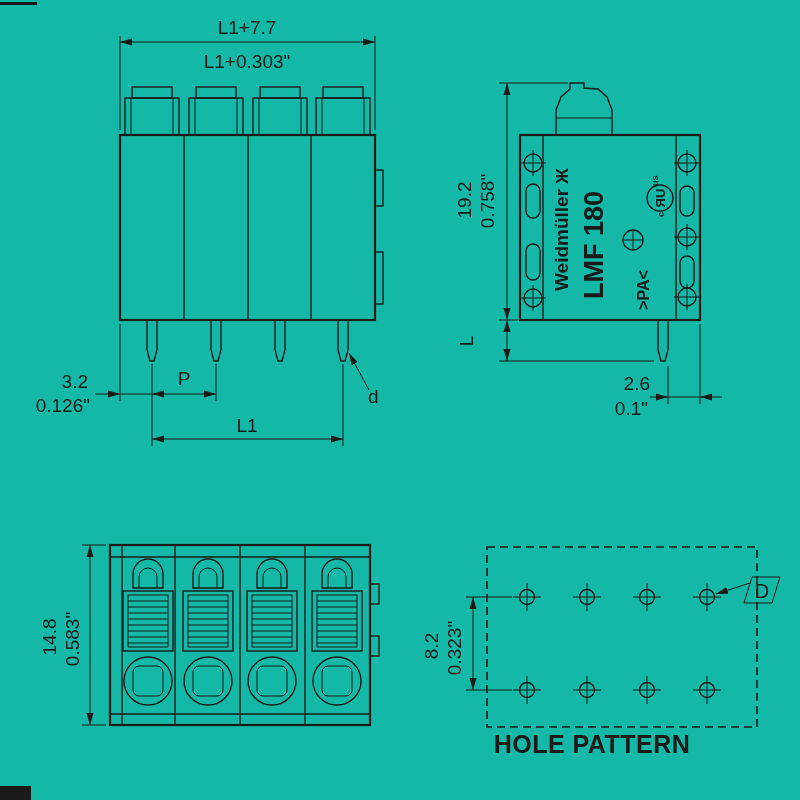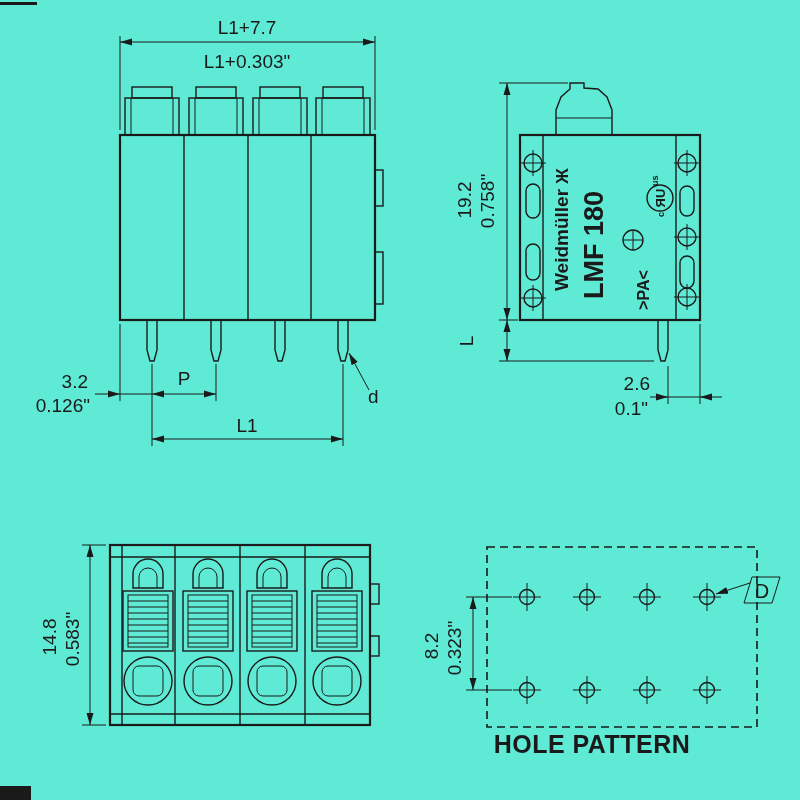--- a/index.html
+++ b/index.html
@@ -1,16 +1,16 @@
 <!DOCTYPE html>
 <html><head>
 <meta charset="utf-8">
 <style>
   html,body{margin:0;padding:0;background:#ffffff;}
-  .sheet{width:800px;height:800px;position:relative;background:#5eead4;overflow:hidden;}
+  .sheet{width:800px;height:800px;position:relative;background:#14b8a6;overflow:hidden;}
   svg{display:block;}
   svg text{font-family:"Liberation Sans",sans-serif;fill:#1a1a1a;}
   .outline{fill:none;stroke:#1a1a1a;stroke-width:2.2;stroke-linejoin:miter;}
   .detail{fill:none;stroke:#1a1a1a;stroke-width:1.4;}
   .thin{fill:none;stroke:#1a1a1a;stroke-width:1;}
   .ext{fill:none;stroke:#1a1a1a;stroke-width:1;}
   .dim{fill:none;stroke:#1a1a1a;stroke-width:1;}
   .dashed{fill:none;stroke:#1a1a1a;stroke-width:1.6;stroke-dasharray:8 5;}
   .dimtext{font-size:19px;}
   .dlabel{font-size:20px;}

